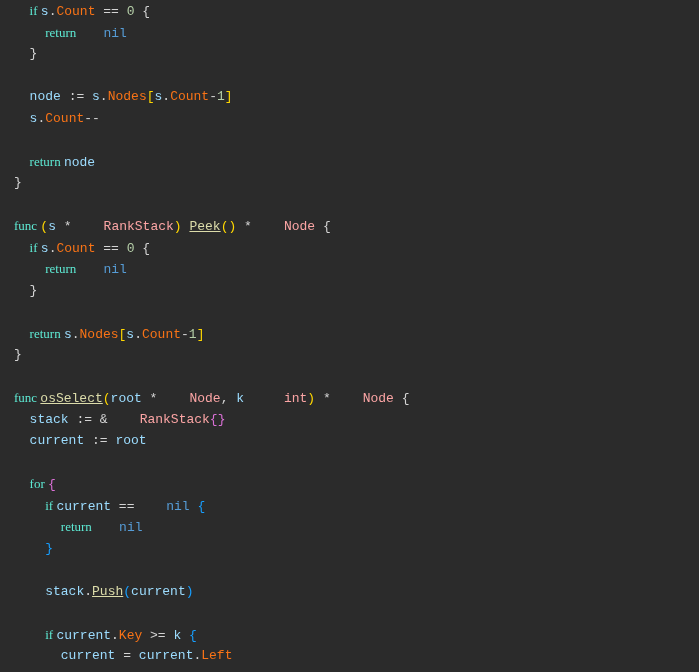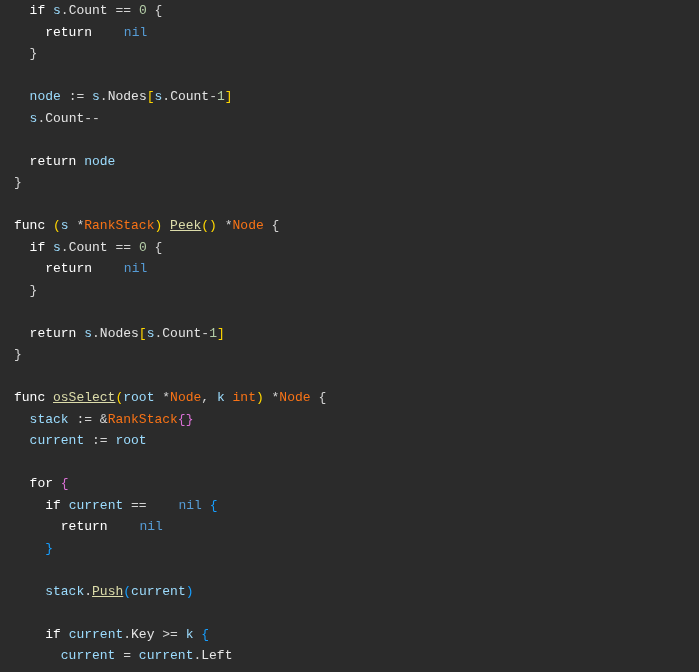--- a/index.html
+++ b/index.html
@@ -15,25 +15,25 @@
     height: 672px;
   }
   .editor {
     padding: 0 0 0 14px;
     white-space: pre;
   }
   .line {
     height: 21.5px;
     display: block;
   }
-  .kw { color: #ffffff; }      
-  .type { color: #f97316; }    
+  .kw { color: #5eead4; font-family: Liberation Serif, serif; }      
+  .type { color: #fca5a5; margin-left: 32px; }    
   .func { color: #dcdcaa; text-decoration: underline; }    
   .ident { color: #9cdcfe; }   
-  .prop { color: #e5e5e5; }    
+  .prop { color: #f97316; }    
   .num { color: #b5cea8; }     
   .nil { color: #569cd6; padding-left: 24px; }     
   .op { color: #d4d4d4; }      
   .punc { color: #d4d4d4; }    
   .paren { color: #ffd700; }   
   .brace { color: #da70d6; }   
   .brace2 { color: #179fff; }
 </style>
 </head>
 <body>

